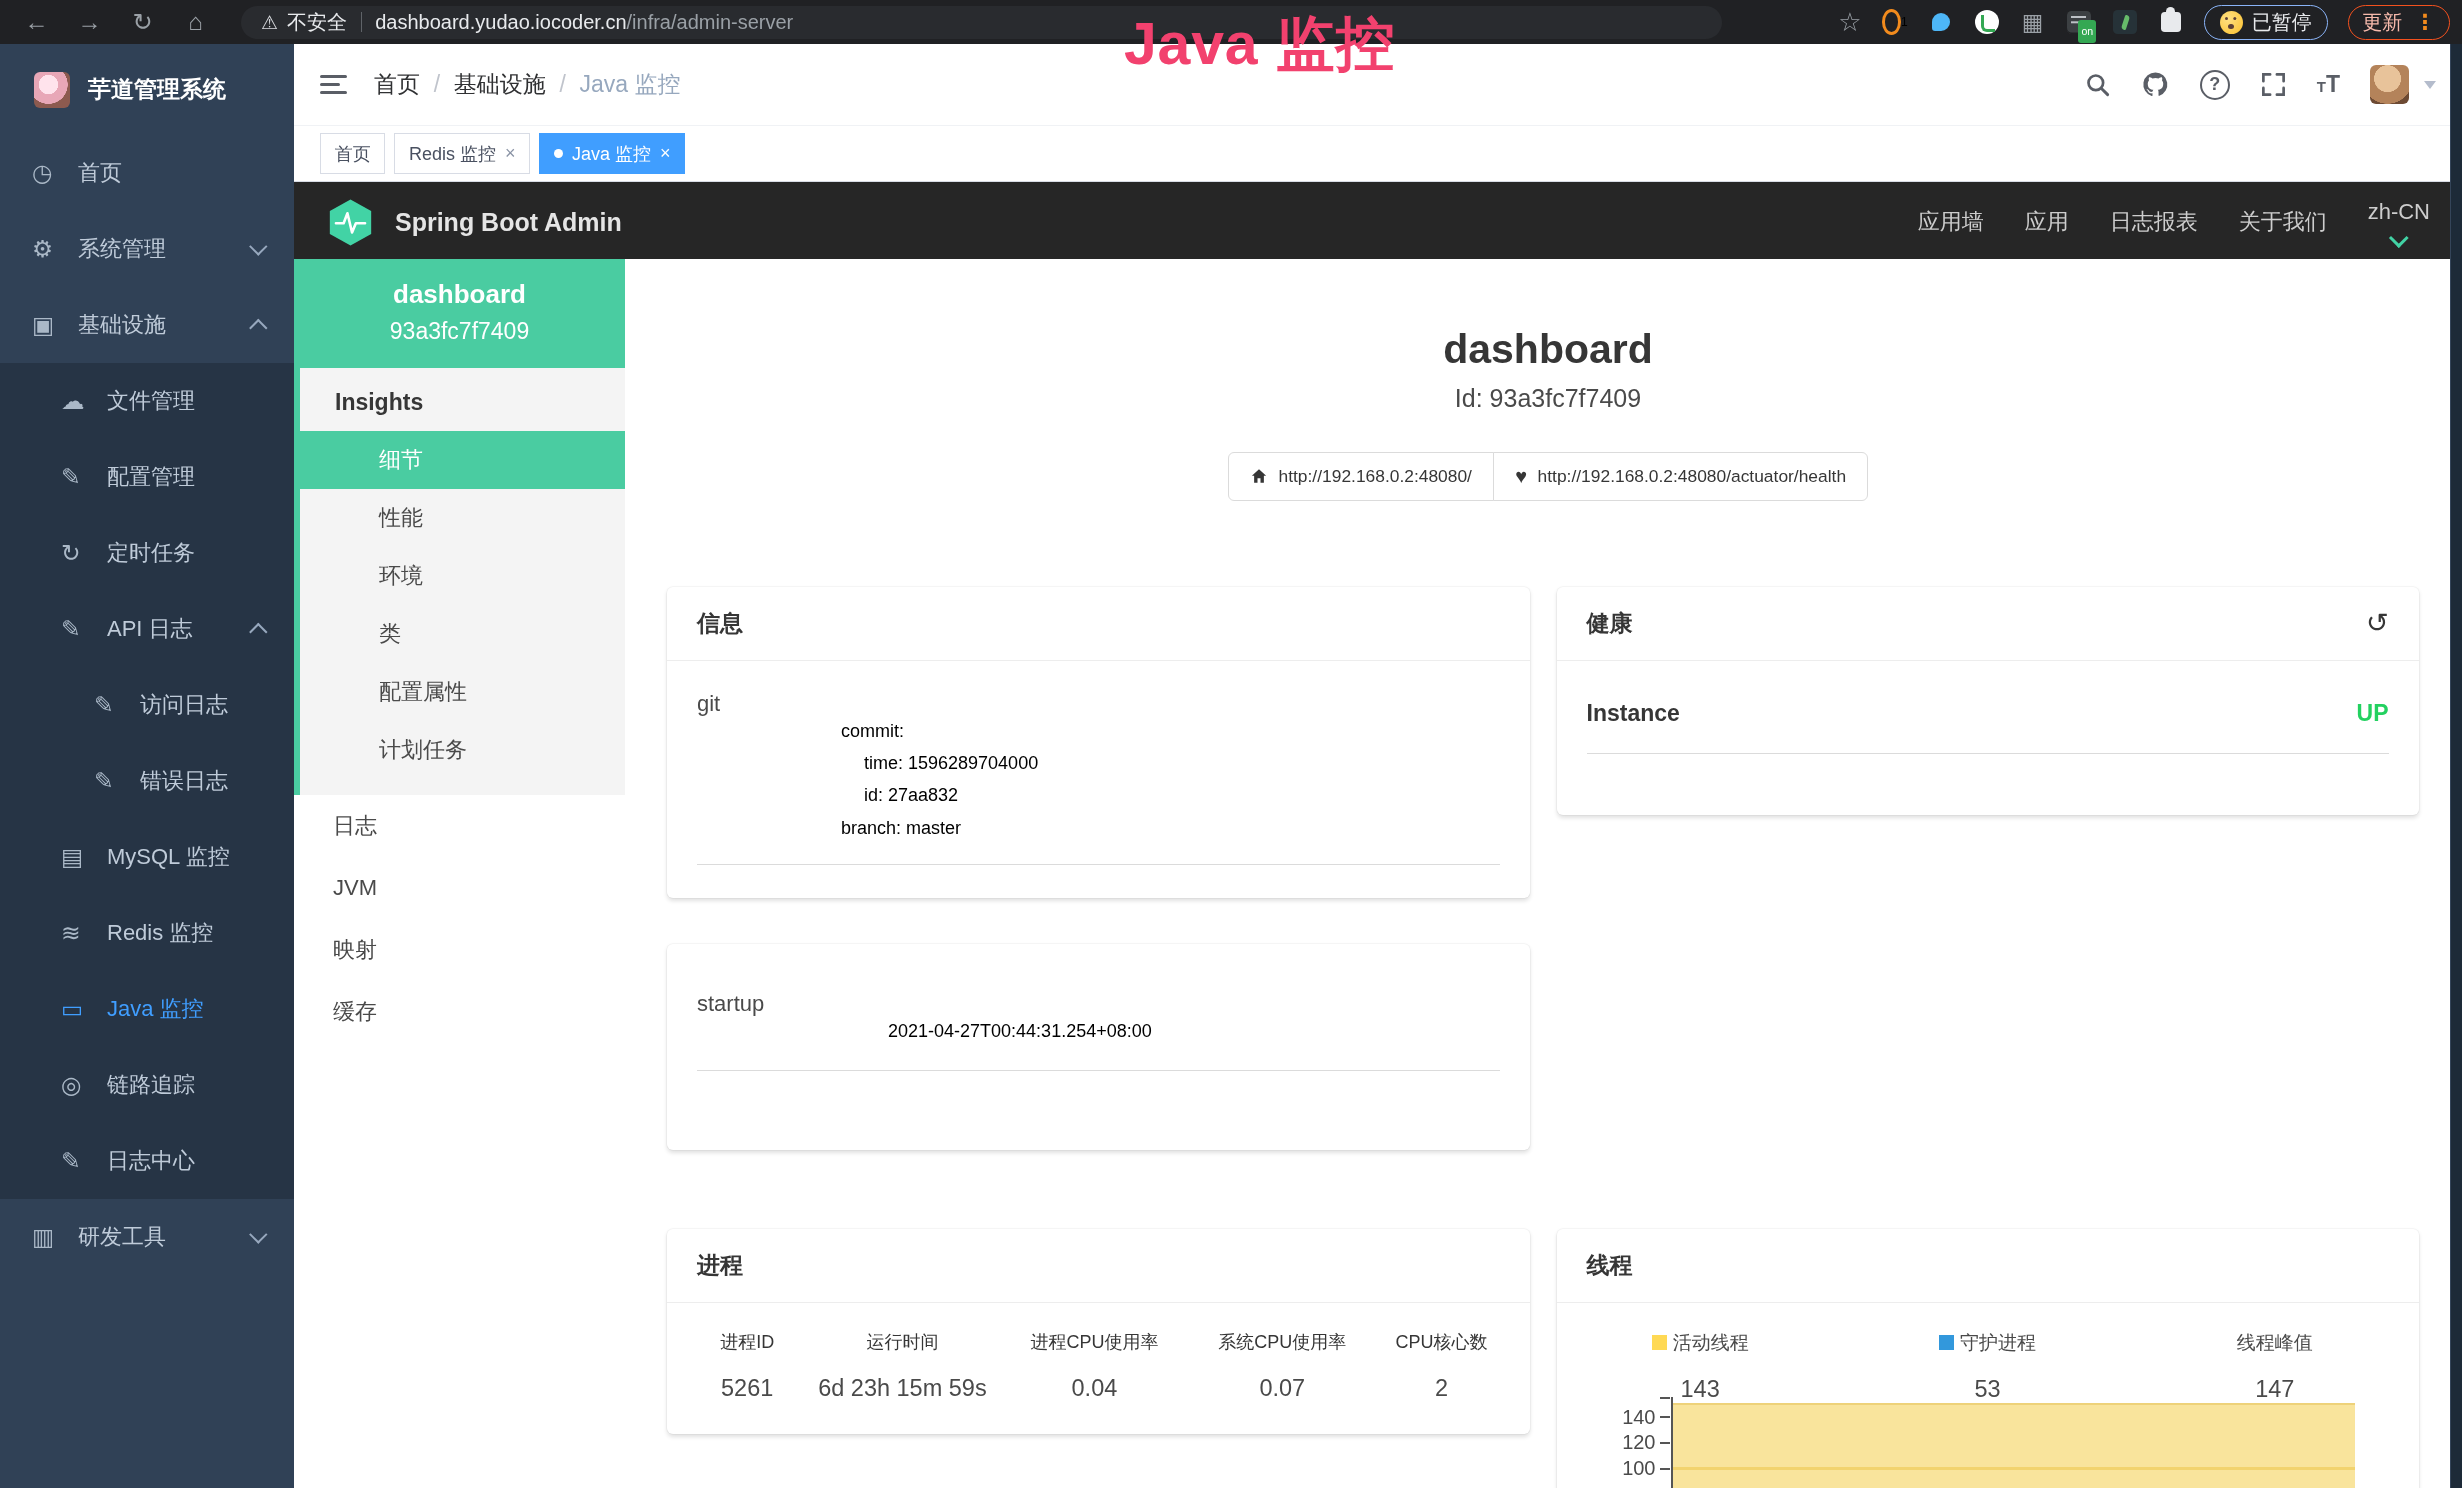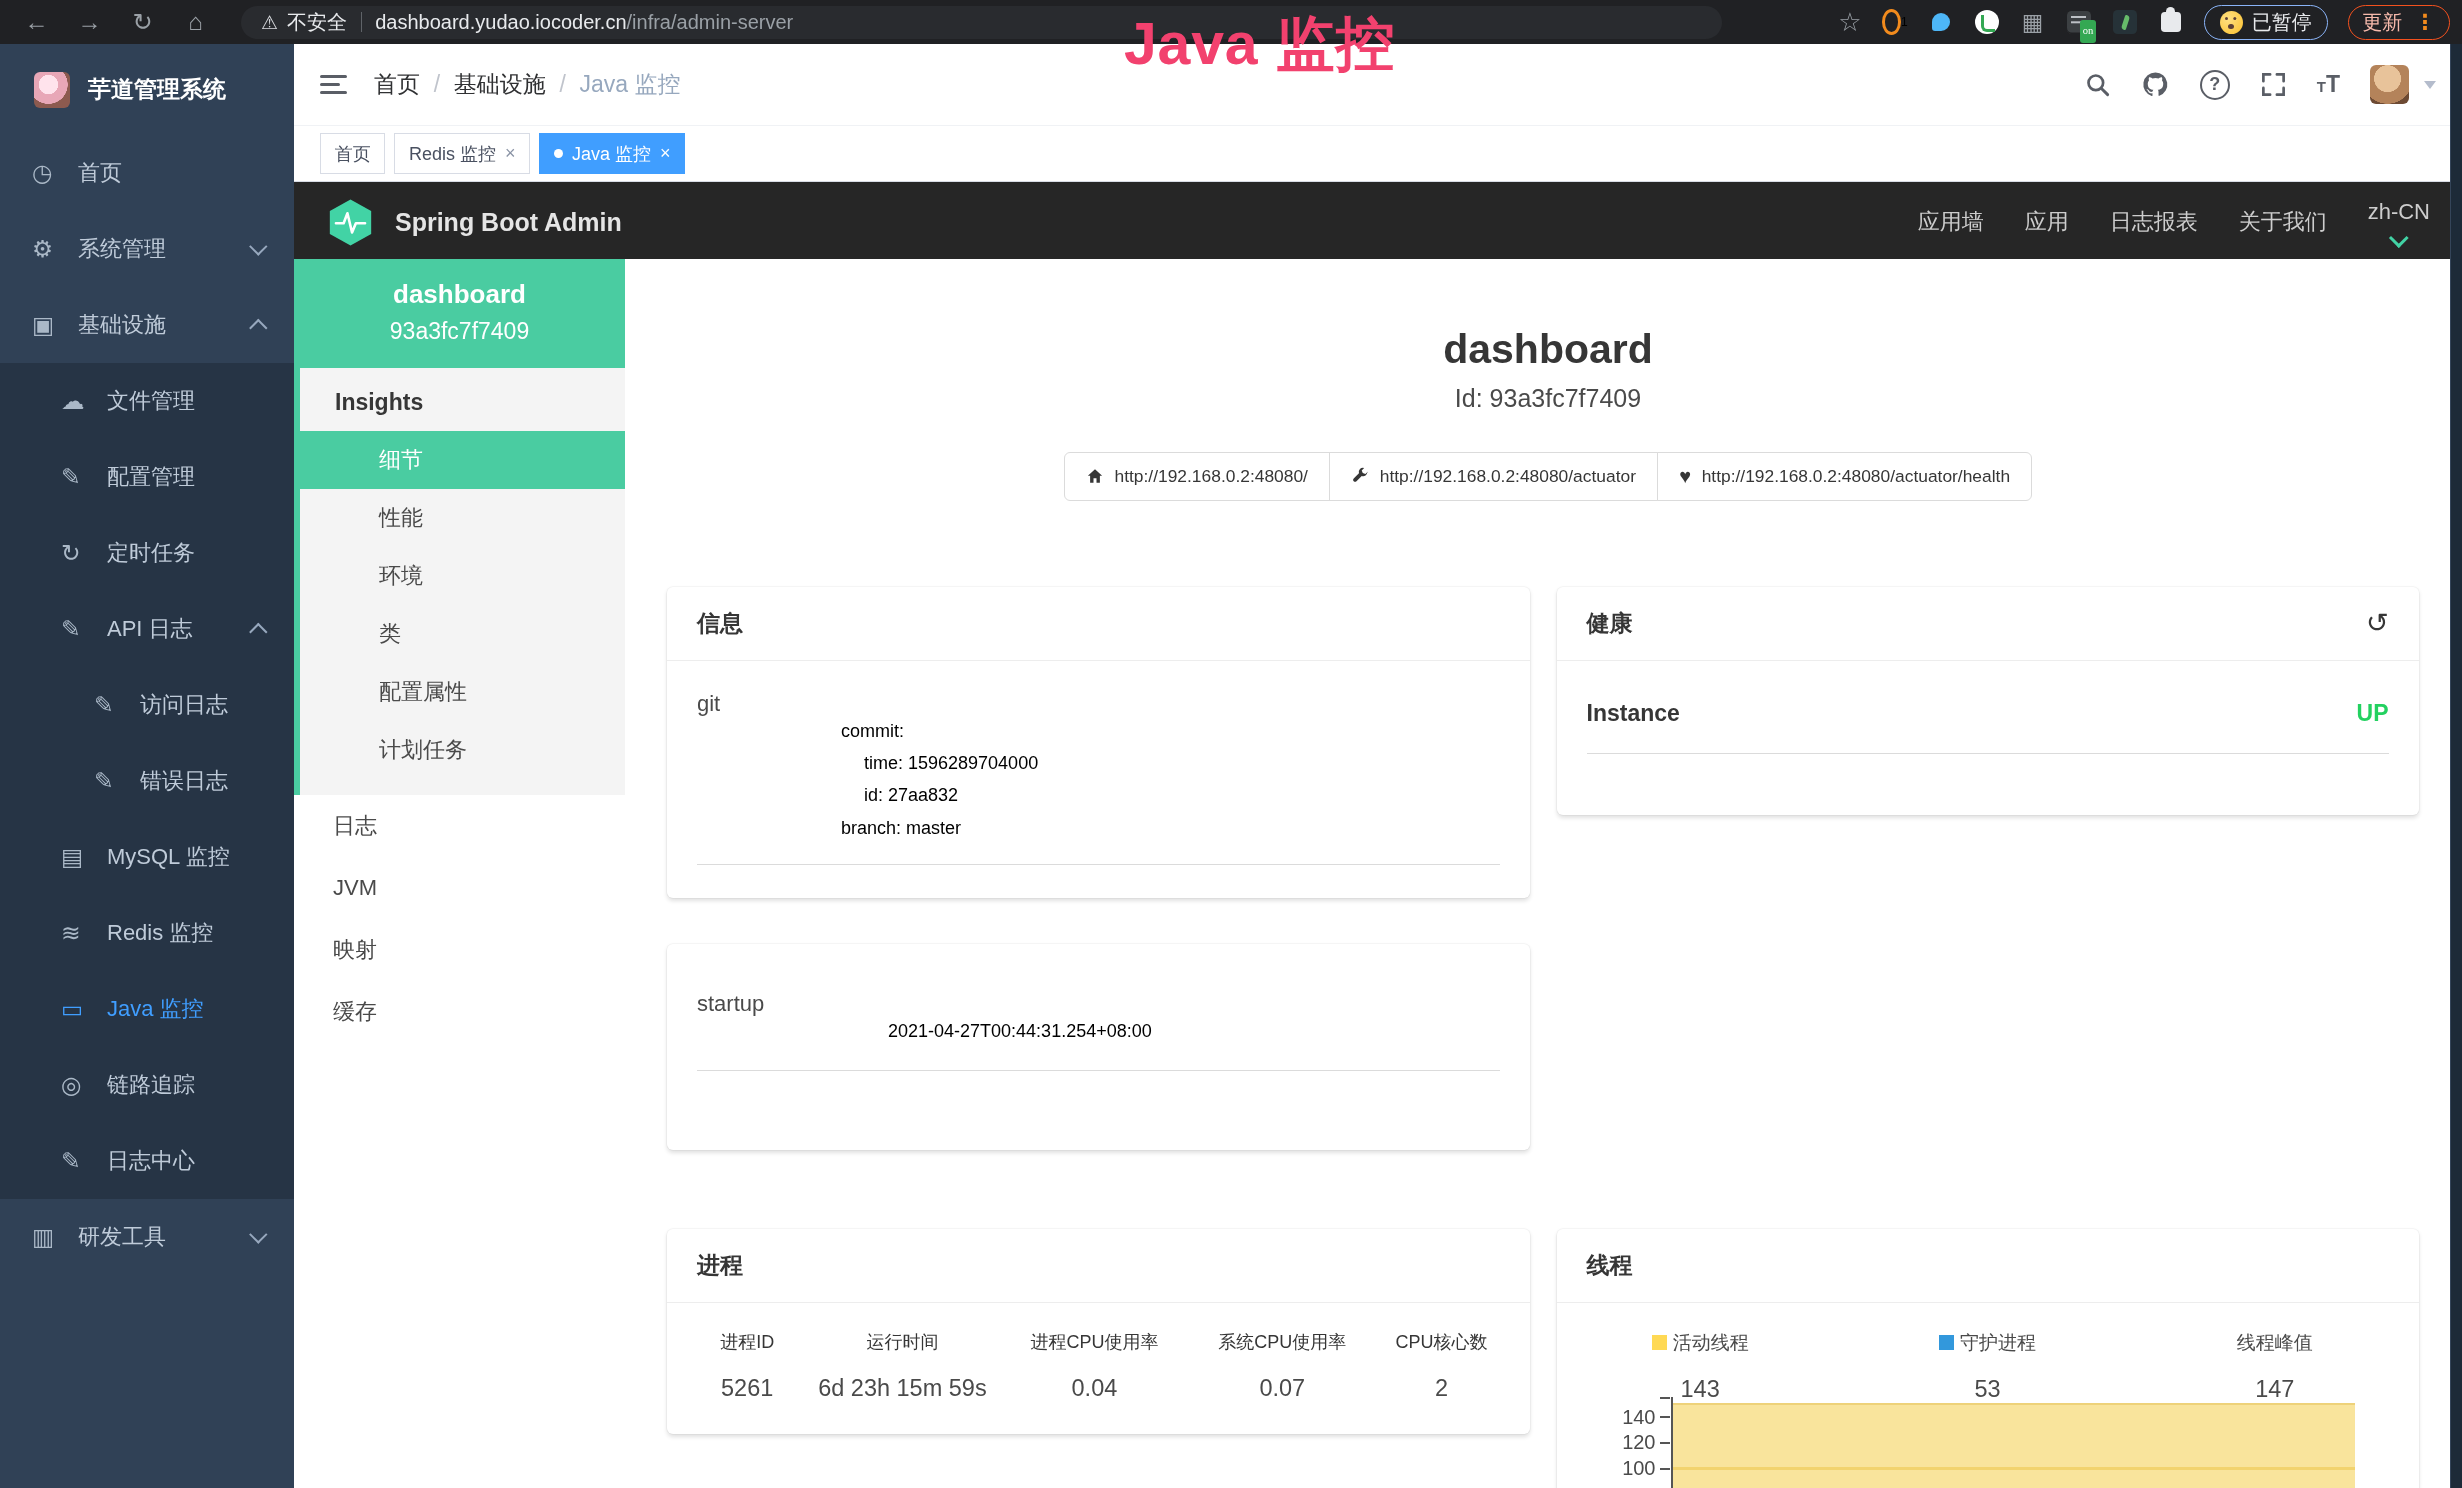--- a/index.html
+++ b/index.html
@@ -170,21 +170,21 @@
     <span class="ext">
         <span class="ext-y">
           <i></i>
         </span>
       </span>
     <span class="ext ext-grid">▦</span>
     <span class="ext">
       <span class="ext-on">
           <i></i>
         </span>
-      <span class="badge" style="position:absolute;right:-4.6px;bottom:-7.6px;background:#34a853;color:#fff;font-size:10.6px;line-height:1;padding:6px 3px;border-radius:3px;font-family:Liberation Serif, serif;">on</span>
+      <span class="badge" style="position:absolute;right:-4.6px;bottom:-7.6px;background:#34a853;color:#fff;font-size:10.6px;line-height:1;padding:6px 3px;border-radius:3px;">on</span>
     </span>
     <span class="ext">
         <span class="ext-leaf">
           <i></i>
         </span>
       </span>
     <span class="ext">
         <span class="ext-puzzle">
           <i></i>
         </span>
@@ -372,26 +372,20 @@
       <div class="subtitle">Id: 93a3fc7f7409</div>
 
       <div class="links">
         <span class="link-btn">
           <svg width="18" height="18" viewBox="0 0 24 24">
               <path fill="#363636" d="M12 3l9.5 8.5h-3V21h-4.5v-6h-4v6H5.5v-9.5h-3z"></path>
             </svg>
           <span>http://192.168.0.2:48080/</span>
         </span>
         <span class="link-btn">
-          <svg width="18" height="18" viewBox="0 0 24 24">
-              <path fill="#363636" d="M21.7 6.7a5.5 5.5 0 0 1-7.4 5.2l-7 7a2.6 2.6 0 0 1-3.7-3.7l7-7a5.5 5.5 0 0 1 6.9-6.9l-3.2 3.2 1.4 3.5 3.5 1.4 3.2-3.2c.2.5.3 1 .3 1.5z"></path>
-            </svg>
-          <span>http://192.168.0.2:48080/actuator</span>
-        </span>
-        <span class="link-btn">
           <span style="font-size:20px;color:#363636;">♥</span>
           <span>http://192.168.0.2:48080/actuator/health</span>
         </span>
       </div>
 
       <div class="cards">
 
         <section class="card card-info">
           <div class="card-header">信息</div>
           <div class="kv">

